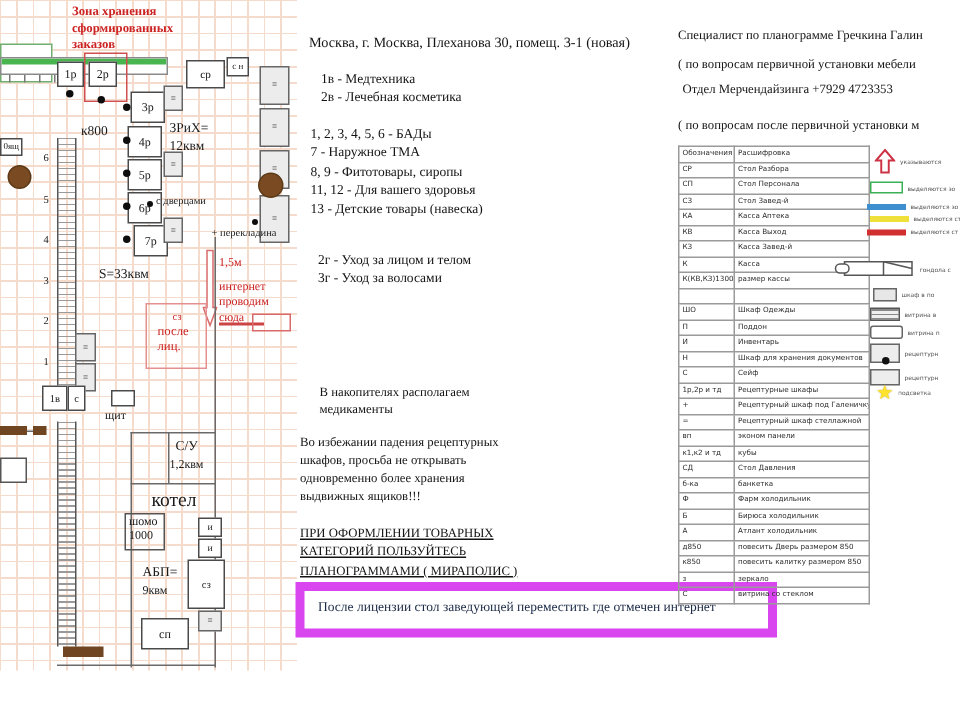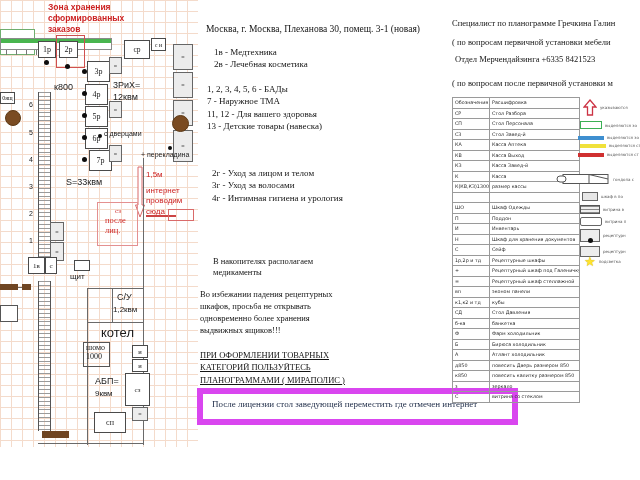--- a/index.html
+++ b/index.html
@@ -8,21 +8,21 @@
   .abs{position:absolute}
   .plan{position:absolute;left:0;top:0;width:198px;height:447px;
     background-image:
       repeating-linear-gradient(to right,#f4dbcb 0 1px,transparent 1px 11px),
       repeating-linear-gradient(to bottom,#f4dbcb 0 1px,transparent 1px 11px);
     background-color:#fff}
   .b{position:absolute;background:#fff;border:1px solid #4a4a4a;box-sizing:border-box;
      display:flex;align-items:center;justify-content:center;
      font:8px "Liberation Serif",serif;color:#1a1a1a;overflow:hidden}
   .gb{background:#ececec;border:1px solid #666;color:#555;font-size:6px;line-height:1}
-  .lbl{position:absolute;font-family:Liberation Sans, sans-serif;color:#1a1a1a;white-space:nowrap}
+  .lbl{position:absolute;font-family:Liberation Serif, serif;color:#1a1a1a;white-space:nowrap}
   .red{color:#cc2222}
   .dot{position:absolute;width:5px;height:5px;border-radius:50%;background:#0d0d0d}
   .wall{position:absolute;background:#6a6a6a}
   .brown{position:absolute;background:#7a4b22;border-radius:50%;border:1px solid #5d3a17;box-sizing:border-box}
   .hatch{position:absolute;box-sizing:border-box;border-left:1px solid #555;border-right:1px solid #555;
     background:repeating-linear-gradient(to bottom,#9a9a9a 0 1px,transparent 1px 4px)}
   .midtxt{position:absolute;font-family:"Liberation Serif",serif;color:#141414}
   .legline{font:9px "Liberation Serif",serif;color:#141414;line-height:12.4px;white-space:nowrap}
   table.lt{position:absolute;left:452px;top:97px;width:128px;border-collapse:collapse;
     font:4.8px "DejaVu Sans",sans-serif;color:#2a2a2a;table-layout:fixed}
@@ -161,43 +161,43 @@
 
 <div class="abs" style="left:214px;top:46px">
 
 <div class="legline">1в - Медтехника</div>
     <div class="legline">2в - Лечебная косметика</div>
   </div>
 <div class="abs" style="left:207px;top:83px">
 
 <div class="legline">1, 2, 3, 4, 5, 6 - БАДы</div>
     <div class="legline">7 - Наружное ТМА</div>
+    <div class="legline">8, 9 - Фитотовары, сиропы</div>
     <div class="legline">11, 12 - Для вашего здоровья</div>
     <div class="legline">13 - Детские товары (навеска)</div>
   </div>
 <div class="abs" style="left:212px;top:167px">
 
     <div class="legline">2г - Уход за лицом и телом</div>
     <div class="legline">3г - Уход за волосами</div>
-    <div class="legline">4г - Интимная гигиена и урология</div>
   </div>
 
 <div class="midtxt" style="left:213px;top:256px;width:132px;font-size:8.5px;line-height:1.35">В накопителях располагаем медикаменты</div>
 
 <div class="midtxt red" style="left:200px;top:288px;width:136px;font-size:8.5px;line-height:1.42">Во избежании падения рецептурных шкафов, просьба не открывать одновременно более хранения выдвижных ящиков!!!</div>
 
 <div class="midtxt underl" style="left:200px;top:349px;width:170px;font-size:8.5px;line-height:1.45">ПРИ ОФОРМЛЕНИИ ТОВАРНЫХ КАТЕГОРИЙ ПОЛЬЗУЙТЕСЬ ПЛАНОГРАММАМИ ( МИРАПОЛИС )</div>
 
 <div class="redbox-note">
   <div class="midtxt" style="left:9px;top:5px;width:300px;font-size:9px;color:#1c2a46">После лицензии стол заведующей переместить где отмечен интернет</div>
 </div>
 
 <div class="midtxt" style="left:452px;top:18px;font-size:8.5px;white-space:nowrap">Специалист по планограмме Гречкина Галин</div>
 <div class="midtxt" style="left:452px;top:37px;font-size:8.5px;white-space:nowrap">( по вопросам первичной установки мебели</div>
-<div class="midtxt" style="left:455px;top:54px;font-size:8.5px;white-space:nowrap">Отдел Мерчендайзинга  +6335 8421523</div>
+<div class="midtxt" style="left:455px;top:54px;font-size:8.5px;white-space:nowrap">Отдел Мерчендайзинга  +7929 4723353</div>
 <div class="midtxt" style="left:452px;top:78px;font-size:8.5px;white-space:nowrap">( по вопросам после первичной установки м</div>
 
 <table class="lt">
   <tbody>
 
       <tr>
         <td>Обозначения</td>
         <td>Расшифровка</td>
       </tr>
 

